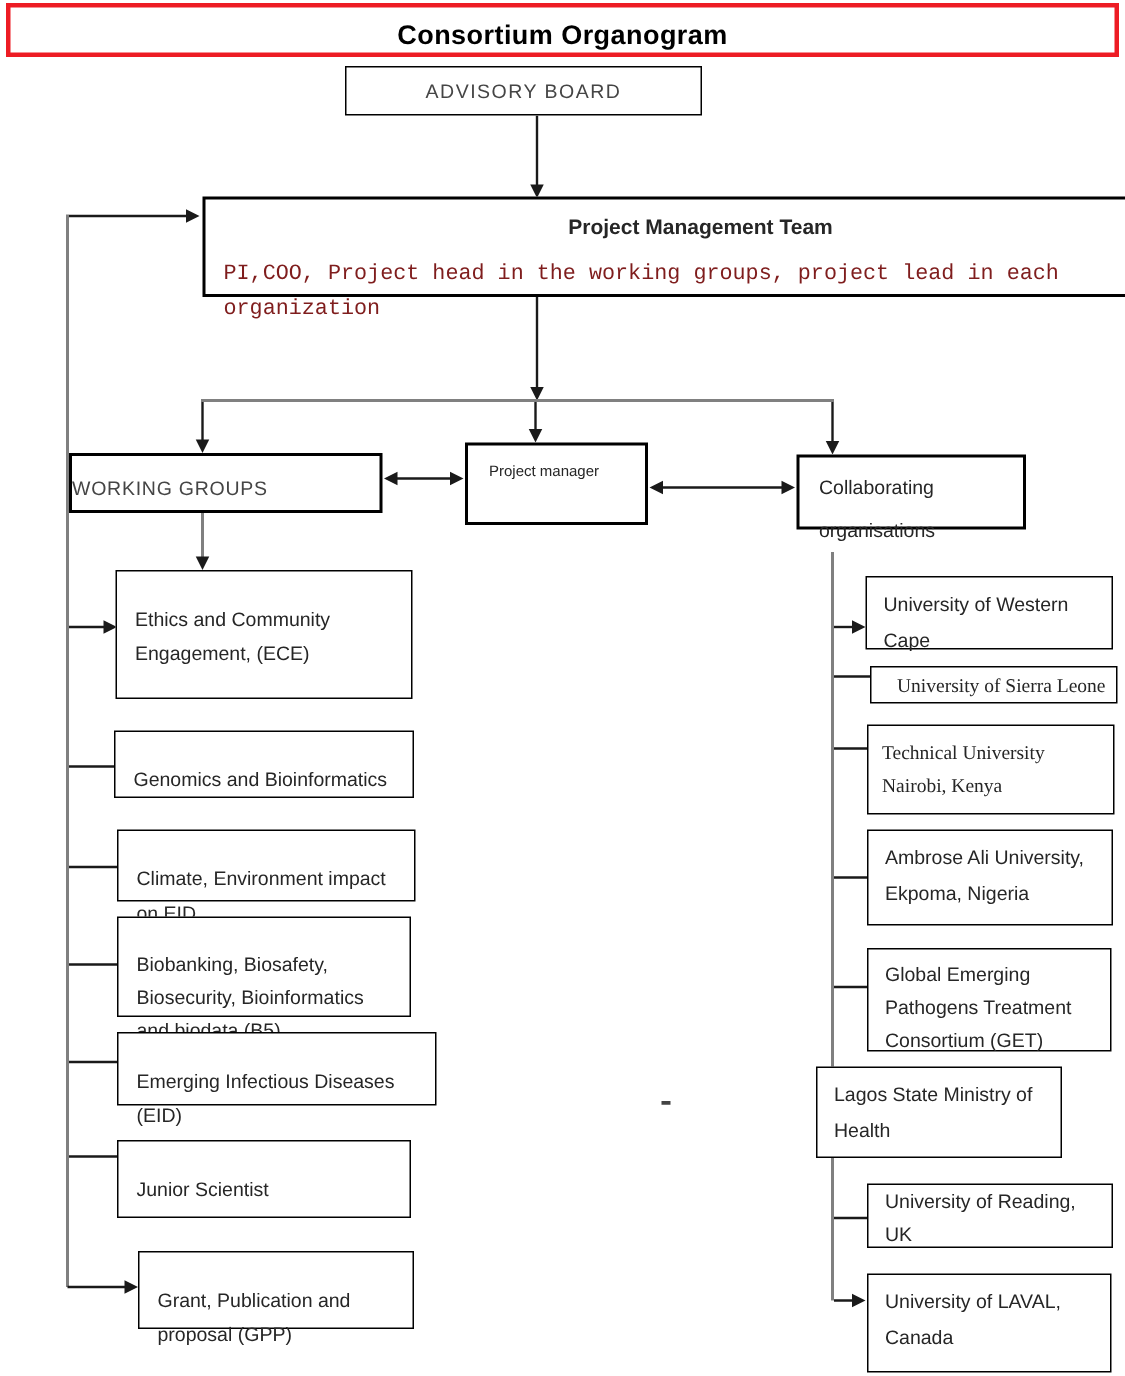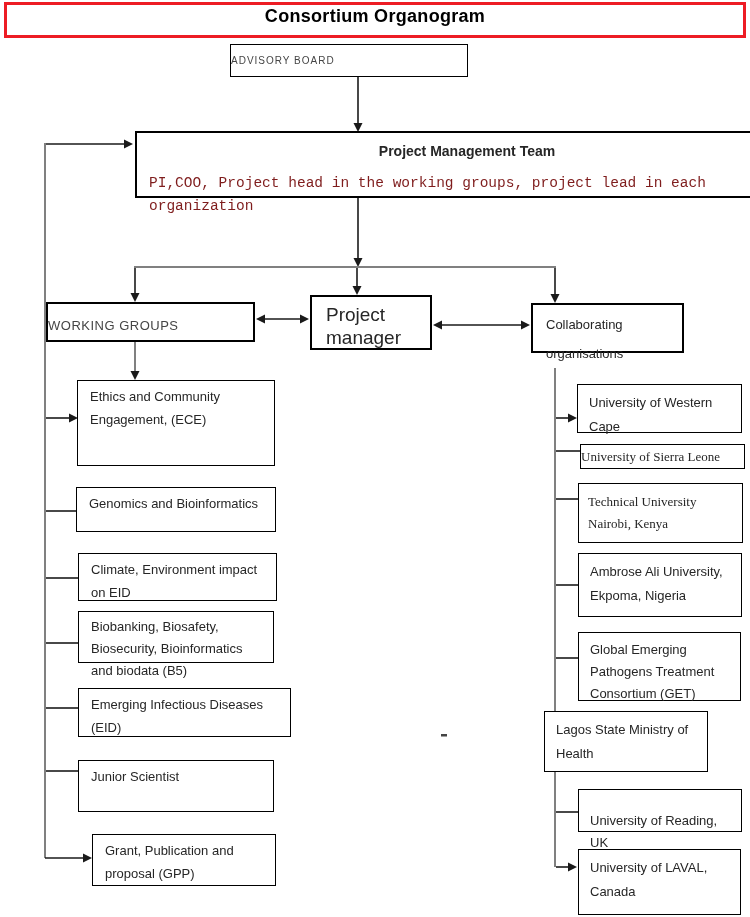--- a/index.html
+++ b/index.html
@@ -7,36 +7,36 @@
     position:relative;width:750px;height:917px;background:#ffffff;overflow:hidden;
     font-family:"Liberation Sans",sans-serif;color:var(--text-primary,#262626);
   }
   #wires{position:absolute;left:0;top:0;z-index:0;}
   #wires line.k{stroke:var(--line-black,#1a1a1a);stroke-width:1.6;}
   #wires line.g{stroke:var(--line-gray,#808080);stroke-width:2;}
   #wires polygon.ah{fill:var(--line-black,#1a1a1a);}
   .box{
     position:absolute;box-sizing:border-box;background:#ffffff;z-index:1;
     border:1.5px solid var(--box-border,#000000);font-size:13px;line-height:23px;
-    padding:4px 6px 0 12px;
+    padding:20px 6px 0 12px;
   }
   .thick{border-width:2px;}
   .title-box{
     left:4px;top:2px;width:742px;height:36px;border:3px solid var(--title-border,#ed1c24);
-    display:flex;align-items:flex-start;justify-content:center;padding:0;
+    display:flex;align-items:flex-end;justify-content:center;padding:0;
   }
   .title-box .t{font-size:18px;font-weight:bold;letter-spacing:.3px;color:#000;}
-  .advisory{left:230px;top:44px;width:238px;height:33px;
-    padding:0;line-height:31px;font-size:10px;letter-spacing:1px;color:var(--text-muted,#454545);}
+  .advisory{left:230px;top:44px;width:238px;height:33px;text-align:center;
+    padding:0;line-height:31px;font-size:13px;letter-spacing:1px;color:var(--text-muted,#454545);}
   .pmt{left:135px;top:131px;width:664px;height:67px;padding:0;}
   .pmt .pmt-title{font-weight:bold;text-align:center;font-size:14px;margin-top:7px;}
   .pmt .pmt-desc{font-family:Liberation Mono, monospace;font-size:14.5px;margin:9px 0 0 12px;color:#7f1d1d;}
   .wg{left:46px;top:302px;width:209px;height:40px;text-align:left;padding:10px 0 0 0;
     font-size:13px;letter-spacing:.5px;color:var(--text-muted,#454545);}
-  .pm{left:310px;top:295px;width:122px;height:55px;padding:6px 0 0 14px;font-size:19px;}
+  .pm{left:310px;top:295px;width:122px;height:55px;padding:6px 0 0 14px;font-size:10px;}
   .collab{left:531px;top:303px;width:153px;height:50px;padding:5px 4px 0 13px;line-height:29px;}
   .serif{font-family:"Liberation Serif",serif;}
   .rcol{line-height:24px;padding:6px 4px 0 11px;}
 </style>
 </head>
 <body>
 
 <div id="stage">
 
   <svg id="wires" width="750" height="917" viewBox="0 0 750 917">
@@ -105,27 +105,27 @@
     <div class="pmt-desc">PI,COO, Project head in the working groups, project lead in each organization</div>
   </div>
 
   <div class="box thick wg">WORKING GROUPS</div>
   <div class="box thick pm">Project manager</div>
   <div class="box thick collab">Collaborating organisations</div>
 
   <div class="box" style="left:77px;top:380px;width:198px;height:86px">Ethics and Community Engagement, (ECE)</div>
   <div class="box" style="left:76px;top:487px;width:200px;height:45px">Genomics and Bioinformatics</div>
   <div class="box" style="left:78px;top:553px;width:199px;height:48px">Climate, Environment impact on EID</div>
-  <div class="box" style="left:78px;top:611px;width:196px;height:52px;line-height:22px">Biobanking, Biosafety, Biosecurity, Bioinformatics and biodata (B5)</div>
+  <div class="box" style="left:78px;top:611px;width:196px;height:67px;line-height:22px">Biobanking, Biosafety, Biosecurity, Bioinformatics and biodata (B5)</div>
   <div class="box" style="left:78px;top:688px;width:213px;height:49px">Emerging Infectious Diseases (EID)</div>
   <div class="box" style="left:78px;top:760px;width:196px;height:52px">Junior Scientist</div>
   <div class="box" style="left:92px;top:834px;width:184px;height:52px">Grant, Publication and proposal (GPP)</div>
 
   <div class="box rcol" style="left:577px;top:384px;width:165px;height:49px">University of Western Cape</div>
-  <div class="box rcol serif" style="left:580px;top:444px;width:165px;height:25px;padding:2px 2px 0 0;line-height:20px">University of Sierra Leone</div>
+  <div class="box rcol serif" style="left:580px;top:444px;width:165px;height:25px;padding:2px 2px 0 17px;line-height:20px">University of Sierra Leone</div>
   <div class="box rcol serif" style="left:578px;top:483px;width:165px;height:60px;line-height:22px;padding-top:7px;padding-left:9px">Technical University Nairobi, Kenya</div>
   <div class="box rcol" style="left:578px;top:553px;width:164px;height:64px">Ambrose Ali University, Ekpoma, Nigeria</div>
   <div class="box rcol" style="left:578px;top:632px;width:163px;height:69px;line-height:22px">Global Emerging Pathogens Treatment Consortium (GET)</div>
   <div class="box rcol" style="left:544px;top:711px;width:164px;height:61px">Lagos State Ministry of Health</div>
-  <div class="box rcol" style="left:578px;top:789px;width:164px;height:43px;padding-top:20px;line-height:22px">University of Reading, UK</div>
+  <div class="box rcol" style="left:578px;top:789px;width:164px;height:43px;padding-top:0;line-height:22px">University of Reading, UK</div>
   <div class="box rcol" style="left:578px;top:849px;width:163px;height:66px">University of LAVAL, Canada</div>
 
 </div>
 
 </body></html>

